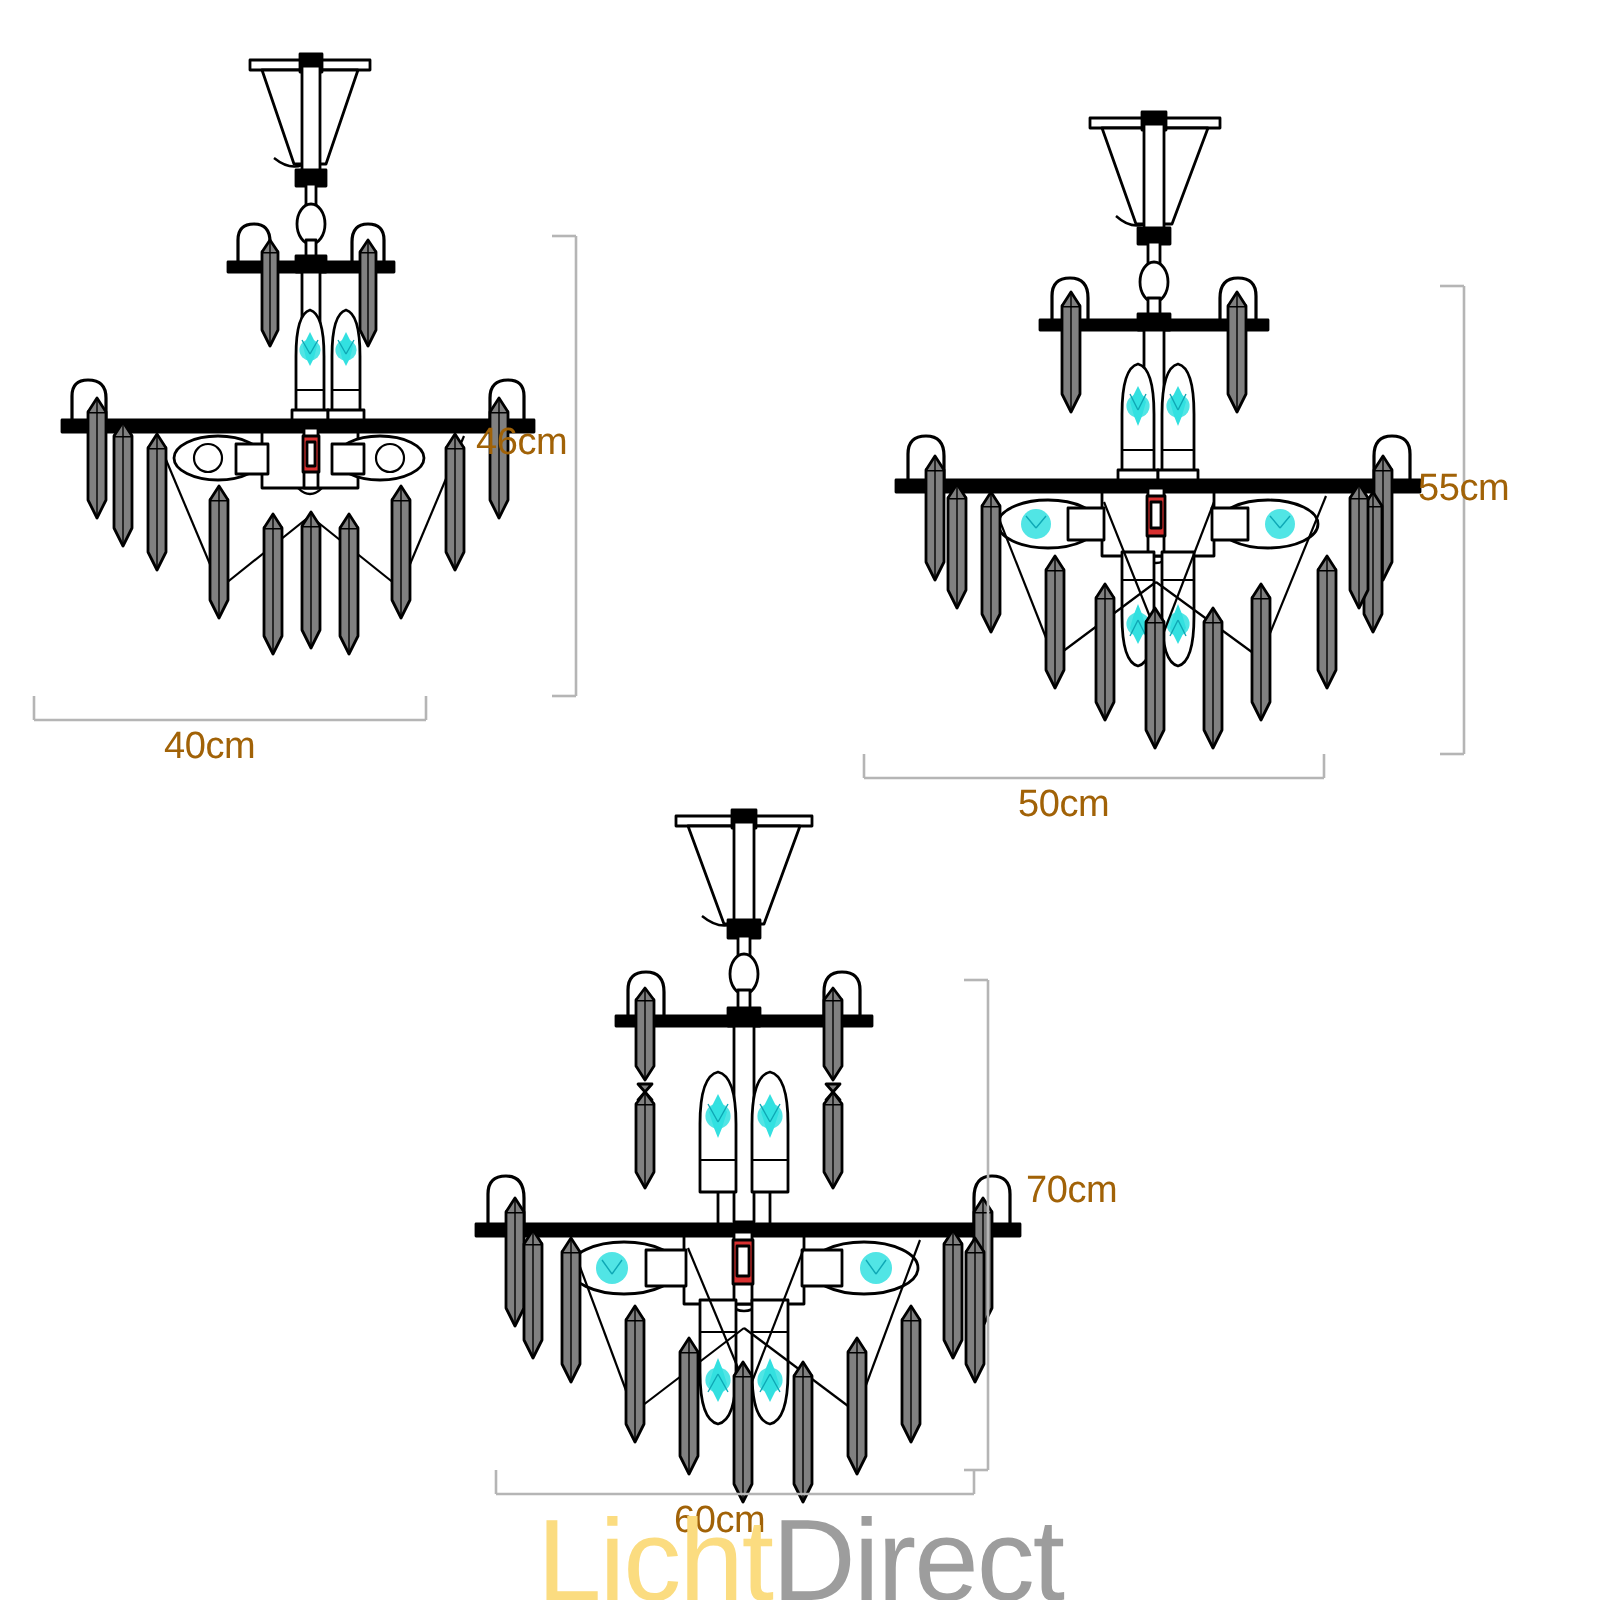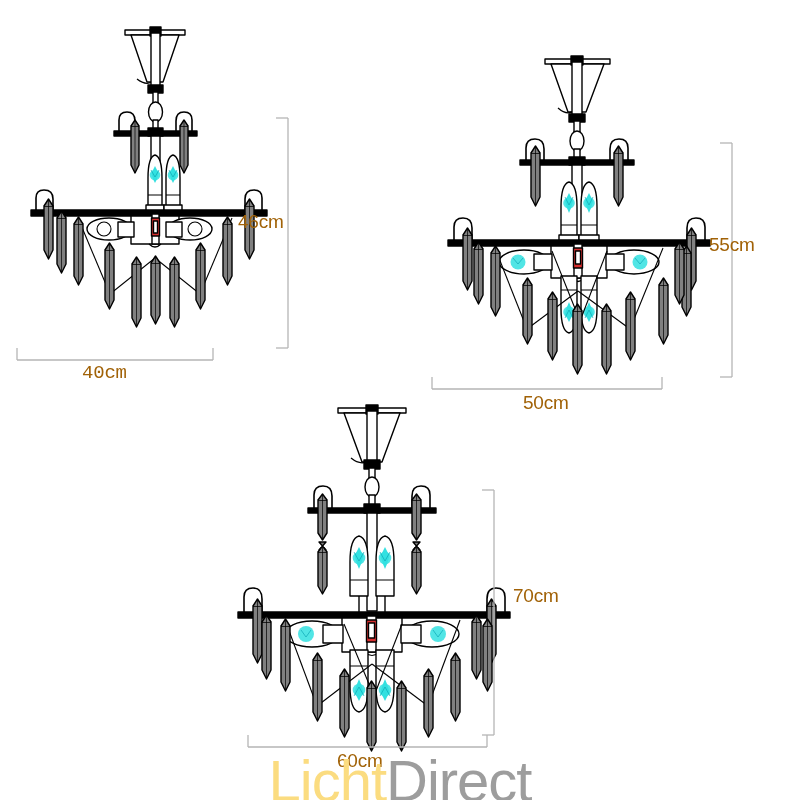--- a/index.html
+++ b/index.html
@@ -202,21 +202,21 @@
         <path d="M276 348 L288 348"></path>
       </g>
 
       <g stroke="#b5b5b5" stroke-width="1.3" fill="none">
         <path d="M17 348 L17 360"></path>
         <path d="M17 360 L213 360"></path>
         <path d="M213 348 L213 360"></path>
       </g>
     </svg>
     <div class="dim-label" style="left:238px; top:212px;">46cm</div>
-    <div class="dim-label" style="left:82px; top:364px;font-family:Liberation Mono, monospace;">40cm</div>
+    <div class="dim-label" style="left:82px; top:364px;">40cm</div>
   </div>
 
   <div class="variant" style="left:420px; top:0px; width:380px; height:400px;margin-top:29px;">
     <svg width="380" height="400" viewBox="0 0 380 400">
       <g stroke="#000" stroke-width="1.4" fill="none" stroke-linejoin="round">
 
         <g>
           <rect x="125" y="30" width="65" height="5" fill="#ffffff"></rect>
           <path d="M131 35 L148 83 L166 83 L184 35 Z" fill="#ffffff"></path>
           <path d="M138 79 Q148 88 157 80" stroke-width="1.2"></path>
@@ -386,21 +386,21 @@
         <path d="M300 348 L312 348"></path>
       </g>
 
       <g stroke="#b5b5b5" stroke-width="1.3" fill="none">
         <path d="M12 348 L12 360"></path>
         <path d="M12 360 L242 360"></path>
         <path d="M242 348 L242 360"></path>
       </g>
     </svg>
     <div class="dim-label" style="left:289px; top:206px;">55cm</div>
-    <div class="dim-label" style="left:103px; top:364px;">50cm</div>
+    <div class="dim-label" style="left:89px; top:364px;">50cm</div>
   </div>
 
   <div class="variant" style="left:220px; top:390px; width:400px; height:400px;">
     <svg width="400" height="400" viewBox="0 0 400 400">
       <g stroke="#000" stroke-width="1.4" fill="none" stroke-linejoin="round">
 
         <g>
           <rect x="118" y="18" width="68" height="5" fill="#ffffff"></rect>
           <path d="M124 23 L142 72 L162 72 L180 23 Z" fill="#ffffff"></path>
           <path d="M131 68 Q142 77 151 69" stroke-width="1.2"></path>

